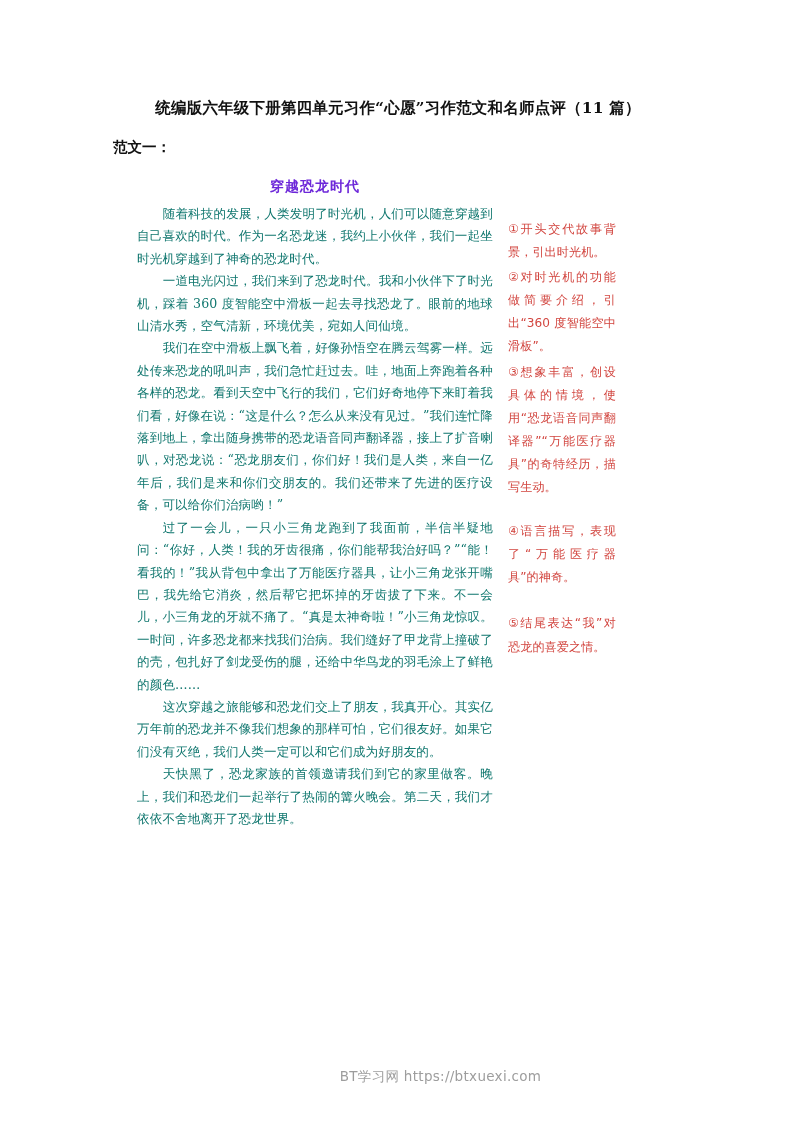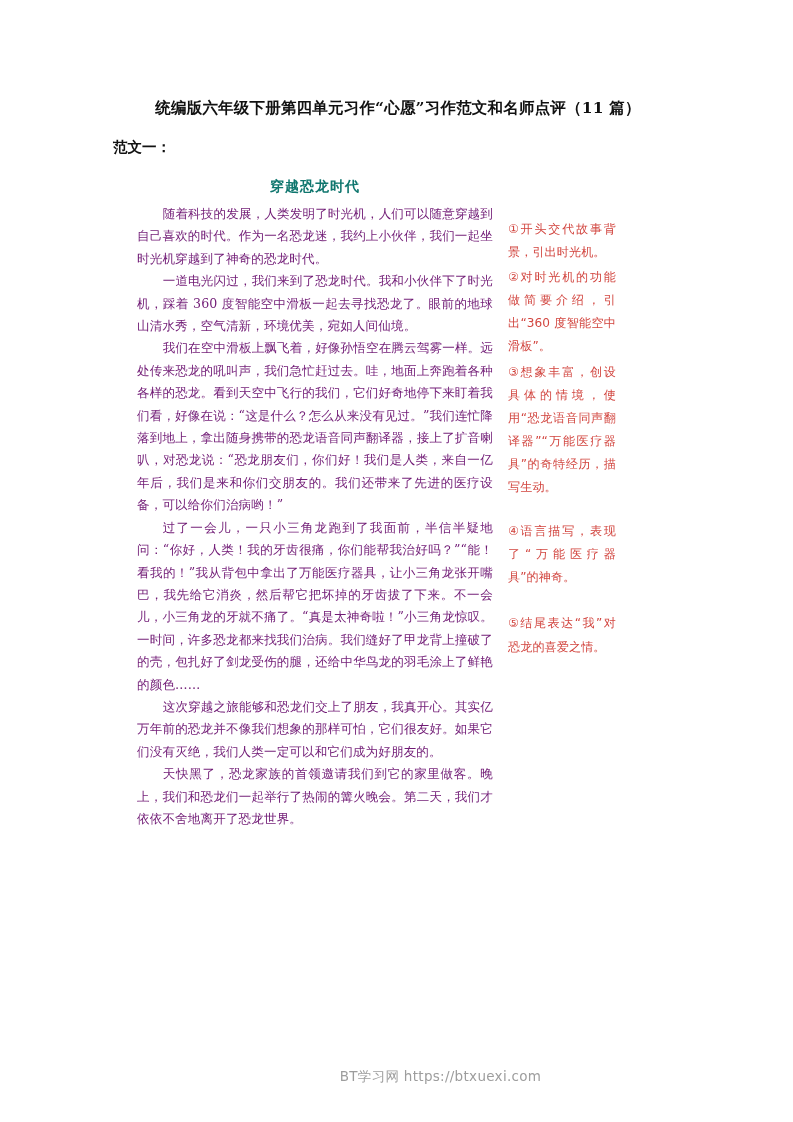--- a/index.html
+++ b/index.html
@@ -53,33 +53,33 @@
     position: absolute;
     left: 137px;
     top: 178px;
     width: 356px;
   }
   .essay-title {
     text-align: center;
     font-family: "DejaVu Serif", "Liberation Serif", serif;
     font-weight: bold;
     font-size: 14px;
-    color: #0f766e;
+    color: #6d28d9;
     margin: 0 0 7px 0;
     letter-spacing: 1px;
   }
   .essay-body p {
     margin: 0;
     font-family: "DejaVu Serif", "Liberation Serif", serif;
     font-size: 12.55px;
     line-height: 22.4px;
     text-indent: 2.05em;
     text-align: justify;
     text-justify: inter-ideograph;
-    color: #701a75;
+    color: #0f766e;
     letter-spacing: 0.15px;
   }
 
   
   .annotations {
     position: absolute;
     left: 508px;
     top: 218px;
     width: 108px;
   }

